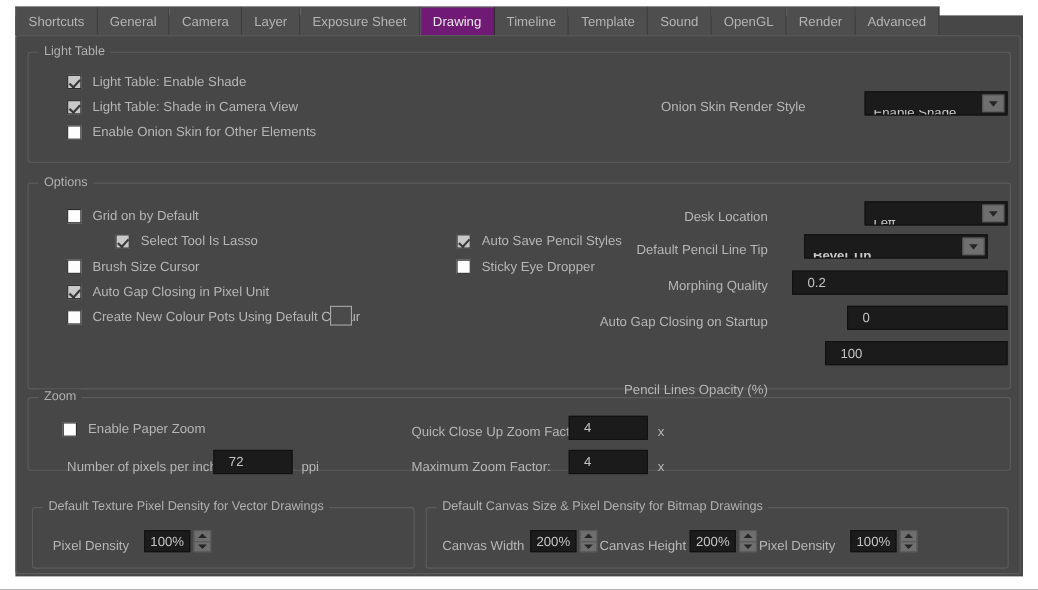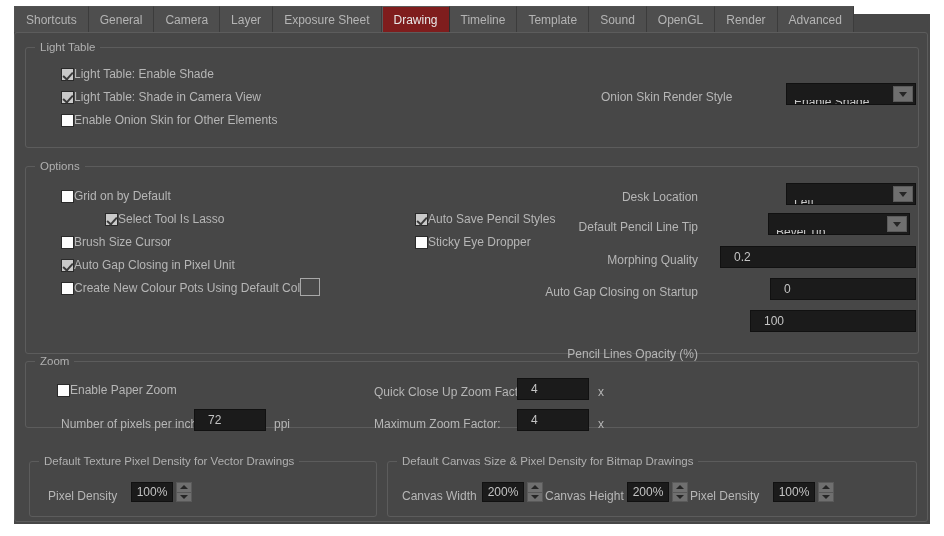--- a/index.html
+++ b/index.html
@@ -25,21 +25,21 @@
     padding:12px 11px;
     font-size:12px;color:#b4b4b4;
     background:#4e4e4e;
     border-right:1px solid #3c3c3c;
     border-top:1px solid #525252;
     cursor:default;
     line-height:1;
   }
   .tab:first-child{border-left:1px solid #525252;}
   .tab.active{
-    background:#7f1d1d;color:#e8e8e8;
+    background:#701a75;color:#e8e8e8;
     border-top:1px solid #5a5a5a;
     border-left:1px solid #5a5a5a;
     border-right:1px solid #2e2e2e;
   }
 
   
   .panel{
     position:absolute;left:14px;top:32px;width:914px;height:490px;
     background:#474747;
     border:1px solid #5c5c5c;
@@ -70,21 +70,21 @@
     background:#fdfdfd;border:1px solid #2a2a2a;
     position:relative;flex:0 0 auto;
   }
   .cbox.checked{background:#c9c9c9;}
   .cbox.checked:after{
     content:"";position:absolute;left:3px;top:1px;
     width:4px;height:8px;
     border:solid #3a3a3a;border-width:0 2px 2px 0;
     transform:rotate(42deg);
   }
-  .cblabel{font-size:12px;color:#b6b6b6;margin-left:0;line-height:1;}
+  .cblabel{font-size:12px;color:#b6b6b6;margin-left:10px;line-height:1;}
 
   
   .lbl{position:absolute;font-size:12px;color:#b6b6b6;white-space:nowrap;line-height:1;}
   .lbl.r{text-align:right;}
 
   
   .field{
     position:absolute;box-sizing:border-box;
     background:#1b1b1b;border:1px solid #111111;
     color:#c4c4c4;font-size:12px;
@@ -232,21 +232,21 @@
 
     <div class="lbl r" style="left:560px;top:24px;width:112px;">Desk Location</div>
     <div class="combo" style="left:760px;top:16px;width:130px;height:22px;">
       <span class="ctext">Left</span>
       <span class="carrow">
           <i></i>
         </span>
     </div>
 
     <div class="lbl r" style="left:520px;top:54px;width:152px;">Default Pencil Line Tip</div>
-    <div class="combo" style="left:742px;top:46px;width:142px;height:22px;">
+    <div class="combo" style="left:705px;top:46px;width:167px;height:22px;font-weight:bold;">
       <span class="ctext">Bevel Tip</span>
       <span class="carrow">
           <i></i>
         </span>
     </div>
 
     <div class="lbl r" style="left:540px;top:87px;width:132px;">Morphing Quality</div>
     <div class="field" style="left:694px;top:79px;width:196px;height:22px;">0.2</div>
 
     <div class="lbl r" style="left:495px;top:119px;width:177px;">Auto Gap Closing on Startup</div>

